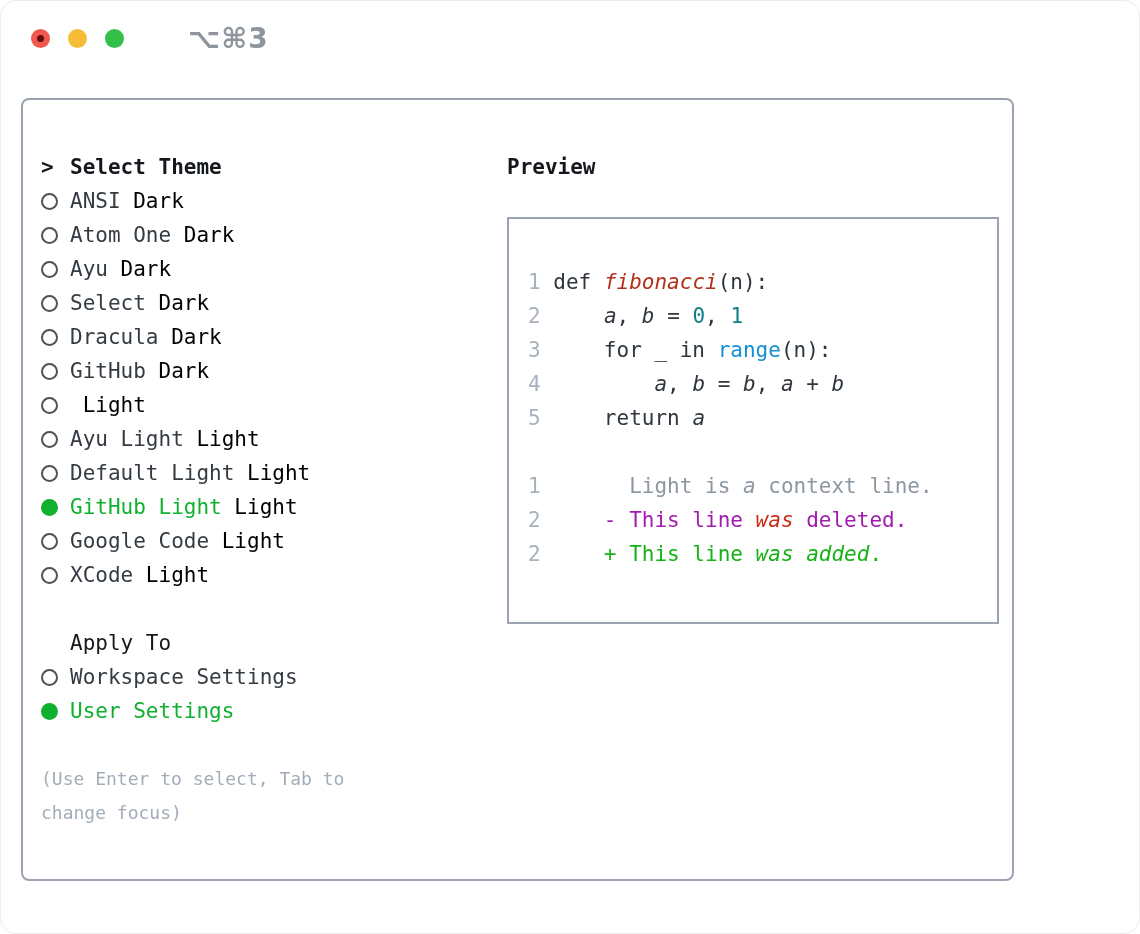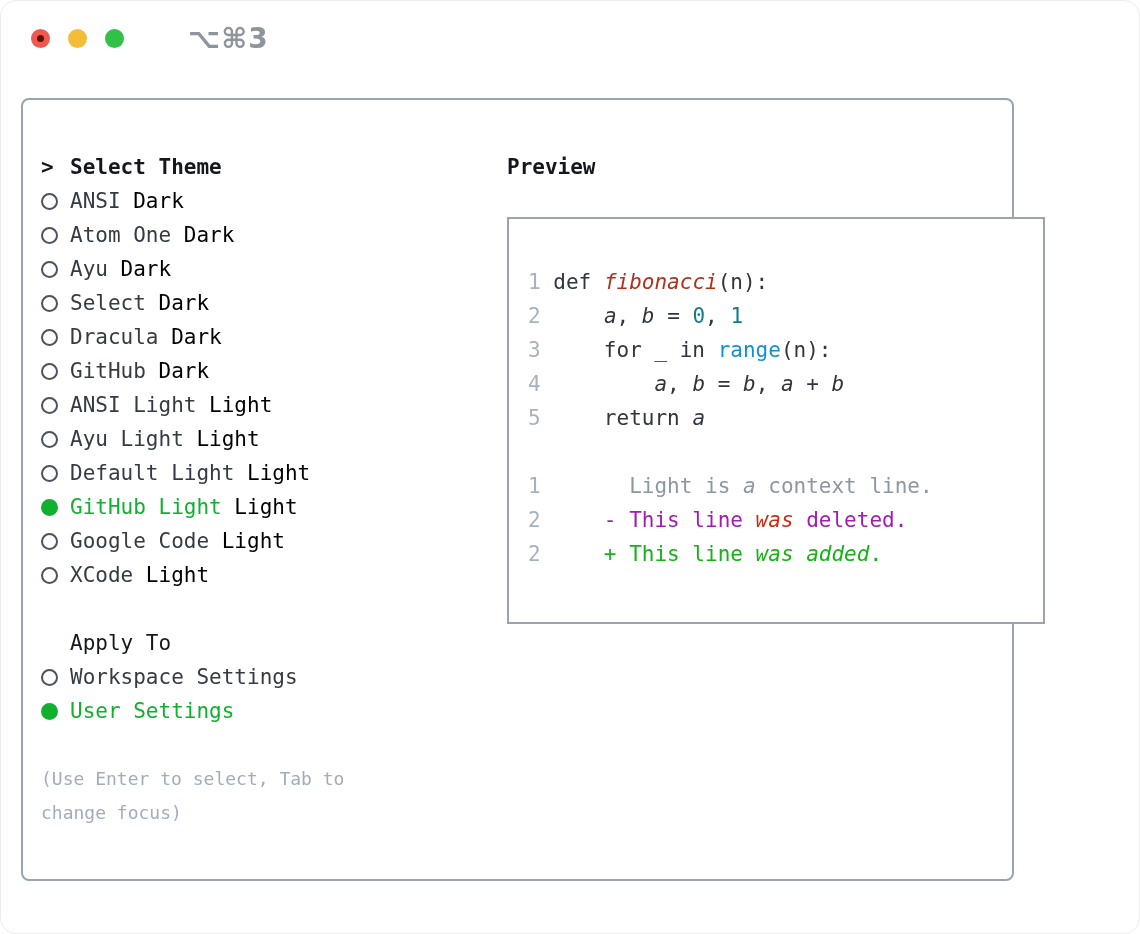--- a/index.html
+++ b/index.html
@@ -50,21 +50,21 @@
   .iname.selgreen{color:#10b12f;}
   .muted{color:#000000;}
   .applyhdr{color:#15191e;}
   .optlabel{color:#343b42;}
   .optlabel.selgreen{color:#10b12f;}
   .hint{
     margin-top:34px;color:#a2adb9;font-size:18px;line-height:34px;white-space:pre-line;
   }
   
   .preview-box{
-    margin-top:33px;width:538px;height:407px;box-sizing:border-box;
+    margin-top:33px;width:492px;height:407px;box-sizing:border-box;
     border:2px solid #9aa3af;background:#fff;
     padding:46px 0 0 19px;
   }
   .pl{height:34px;line-height:34px;font-size:21px;white-space:pre;}
   .ln{color:#a8b2bd;}
   .s-plain{color:#2f363d;}
   .s-fn{color:#b3301d;font-style:italic;}
   .s-num{color:#0f7e88;}
   .s-builtin{color:#1191d4;}
   .s-var{color:#2f363d;font-style:italic;}
@@ -91,21 +91,21 @@
       <div class="row hdr">
         <span class="hmark">&gt;</span><span>Select Theme</span>
       </div>
       <div id="theme-items">
           <div class="row"><span class="circle"></span><span class="iname">ANSI</span><span class="muted"> Dark</span></div>
           <div class="row"><span class="circle"></span><span class="iname">Atom One</span><span class="muted"> Dark</span></div>
           <div class="row"><span class="circle"></span><span class="iname">Ayu</span><span class="muted"> Dark</span></div>
           <div class="row"><span class="circle"></span><span class="iname">Select</span><span class="muted"> Dark</span></div>
           <div class="row"><span class="circle"></span><span class="iname">Dracula</span><span class="muted"> Dark</span></div>
           <div class="row"><span class="circle"></span><span class="iname">GitHub</span><span class="muted"> Dark</span></div>
-          <div class="row"><span class="circle"></span><span class="iname">ANSI Light</span><span class="muted"> Light</span></div>
+          <div class="row"><span class="circle"></span><span class="muted"> Light</span></div>
           <div class="row"><span class="circle"></span><span class="iname">Ayu Light</span><span class="muted"> Light</span></div>
           <div class="row"><span class="circle"></span><span class="iname">Default Light</span><span class="muted"> Light</span></div>
           <div class="row"><span class="circle sel"></span><span class="iname selgreen">GitHub Light</span><span class="muted"> Light</span></div>
           <div class="row"><span class="circle"></span><span class="iname">Google Code</span><span class="muted"> Light</span></div>
           <div class="row"><span class="circle"></span><span class="iname">XCode</span><span class="muted"> Light</span></div>
         </div>
       <div class="row blank"></div>
       <div class="row">
         <span class="circle hidden"></span><span class="applyhdr">Apply To</span>
       </div>

